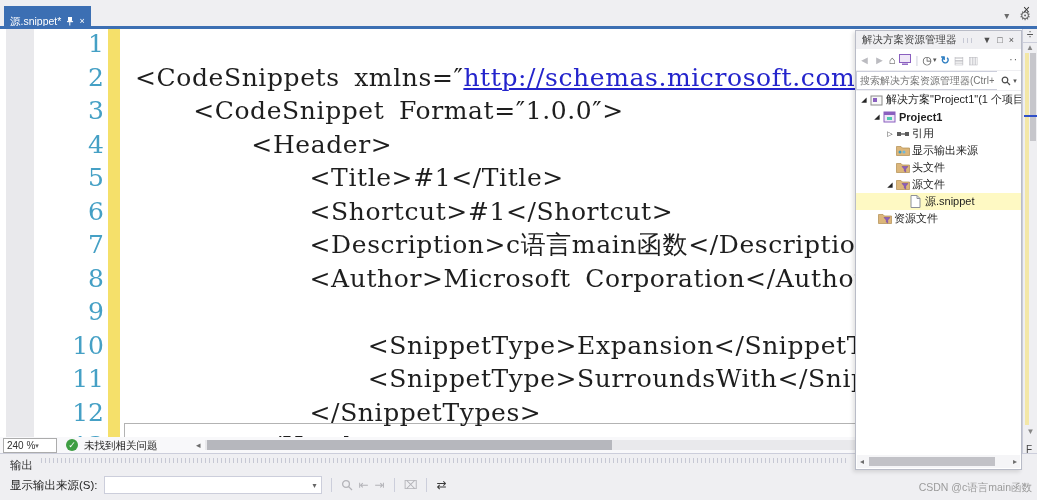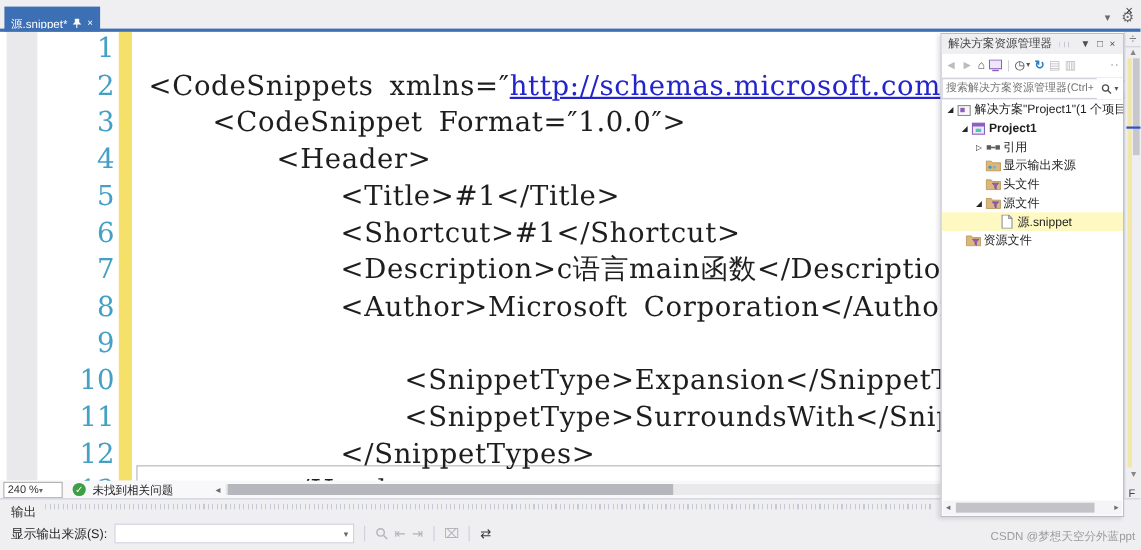--- a/index.html
+++ b/index.html
@@ -319,13 +319,13 @@
     </div>
   <div id="se-hscroll">
     <span class="arr">◂</span>
     <span id="se-h-thumb"></span>
     <span id="se-h-spacer"></span>
     <span class="arr">▸</span>
   </div>
 </div>
 
 <div id="scroll-corner-f" class="abs">F</div>
-<div id="watermark">CSDN @梦想天空分外蓝ppt</div>
+<div id="watermark">CSDN @c语言main函数</div>
 
 </body></html>

